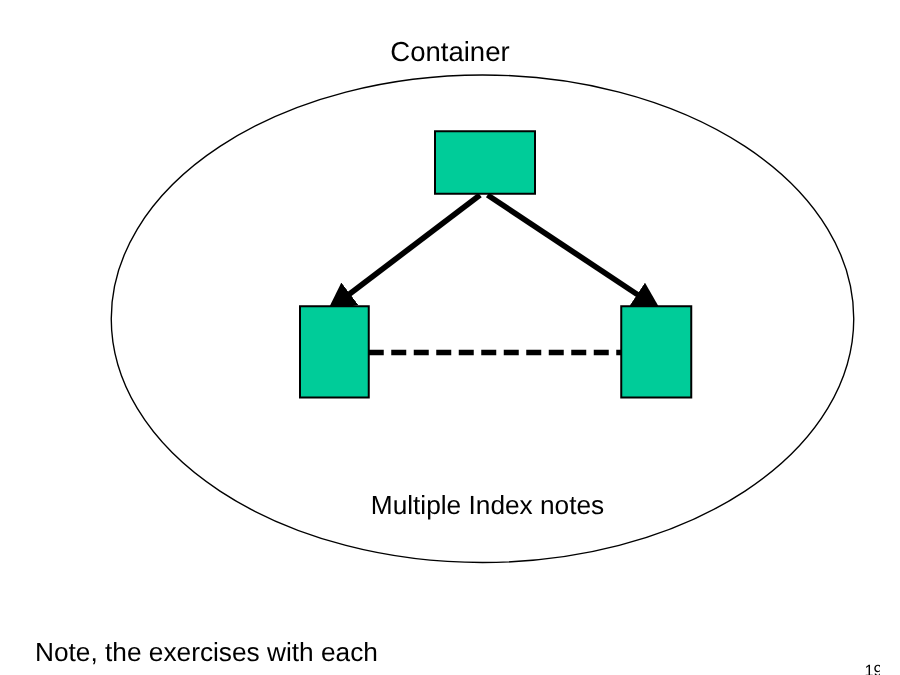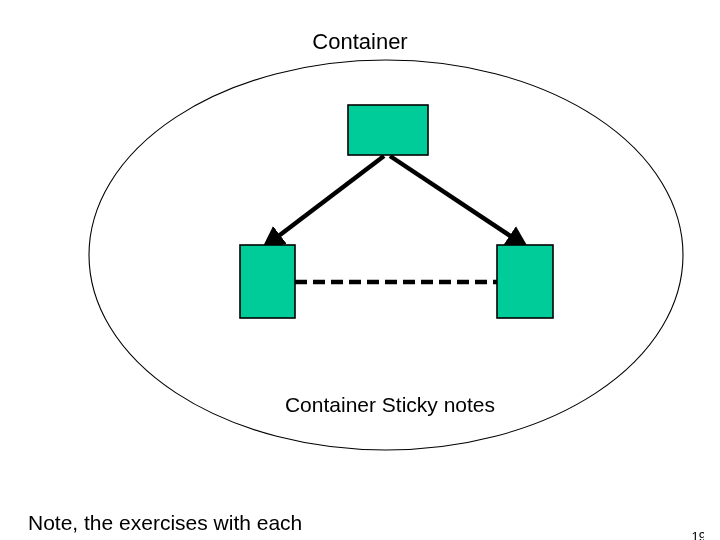--- a/index.html
+++ b/index.html
@@ -98,21 +98,21 @@
 
     <rect x="240" y="245" width="55" height="73" fill="#00CC99" stroke="#000000" stroke-width="1.6"></rect>
 
     <rect x="497" y="245" width="56" height="73" fill="#00CC99" stroke="#000000" stroke-width="1.6"></rect>
   </svg>
 
   <div class="txt" id="container-title">Container</div>
 
 
   <div class="txt" id="sticky-caption">
-    <span class="cap-line">Container Sticky notes</span>
+    <span class="cap-line">Multiple Index notes</span>
   </div>
 
   <div class="txt" id="note-text">
     <span class="note-line">Note, the exercises with each</span>
     
   </div>
 
   <div class="txt" id="page-number">19</div>
 
 </div>

